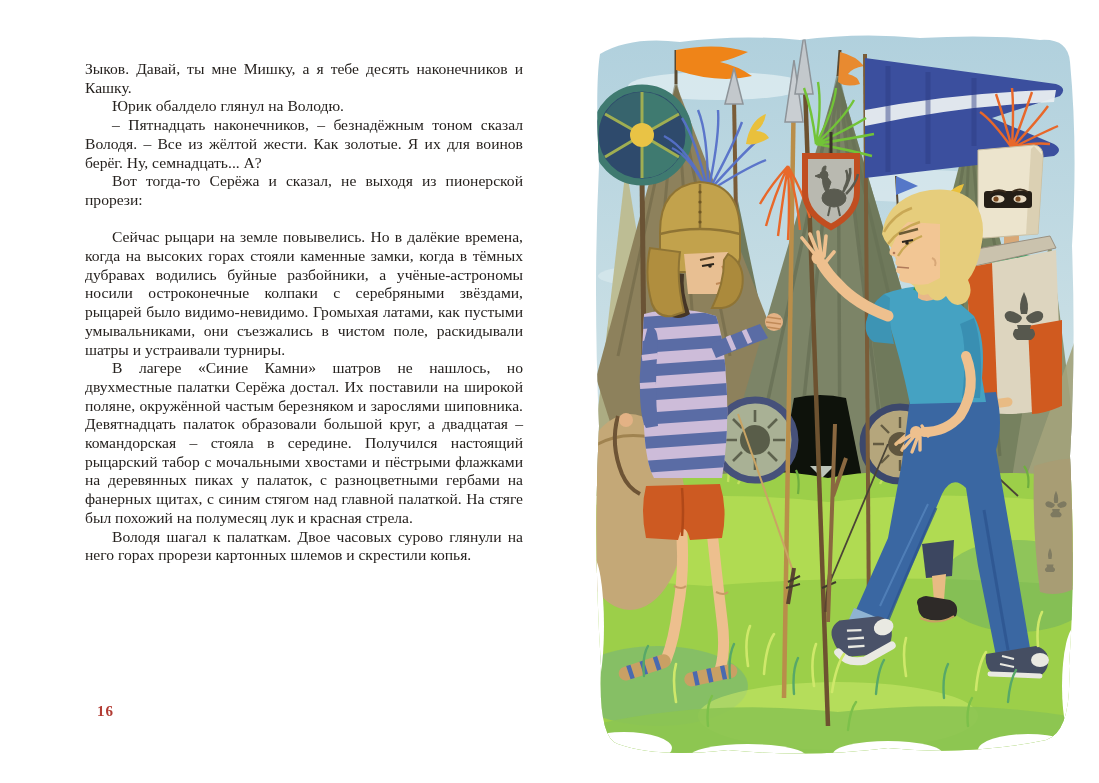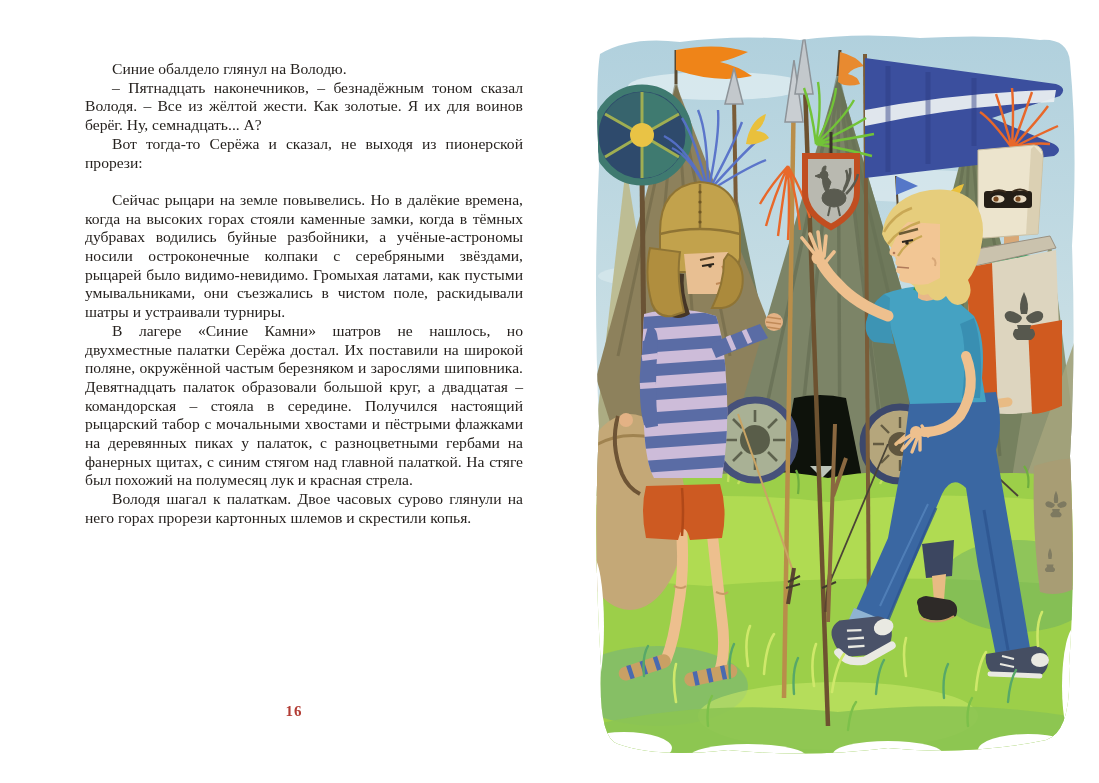--- a/index.html
+++ b/index.html
@@ -13,38 +13,39 @@
   .text-block{
     position:absolute;left:85px;top:60px;width:438px;
     color:var(--ink,#26221f);
     font-size:15.6px;line-height:18.7px;text-align:justify;
     text-rendering:optimizeLegibility;
   }
   .text-block p{margin:0;text-indent:27px;}
   .text-block p.no-indent{text-indent:0;}
   .text-block p.section-start{margin-top:18.7px;}
   .page-number{
-    position:absolute;left:75px;top:703px;width:438px;
-    text-align:center;color:var(--folio-red,#b23c34);
+    position:absolute;left:97px;top:703px;width:438px;
+    color:var(--folio-red,#b23c34);
     font-size:15px;font-weight:bold;letter-spacing:1px;
   }
   
   .illustration-wrap{
     position:absolute;left:588px;top:26px;width:492px;height:748px;
   }
   .illustration-wrap svg{display:block;width:100%;height:100%;}
 </style>
 </head>
 <body style="--paper: #ffffff; --ink: #26221f; --folio-red: #b23c34;">
 
 <div class="spread">
 
   <div>
     <div class="text-block">
-        <p>Синие обалдело глянул на Володю.</p>
+        <p class="no-indent">Зыков. Давай, ты мне Мишку, а я тебе десять наконечников и Кашку.</p>
+        <p>Юрик обалдело глянул на Володю.</p>
         <p>– Пятнадцать наконечников, – безнадёжным тоном сказал Володя. – Все из жёлтой жести. Как золотые. Я их для воинов берёг. Ну, семнадцать... А?</p>
         <p>Вот тогда-то Серёжа и сказал, не выходя из пионерской прорези:</p>
         <p class="section-start">Сейчас рыцари на земле повывелись. Но в далёкие времена, когда на высоких горах стояли каменные замки, когда в тёмных дубравах водились буйные разбойники, а учёные-астрономы носили остроконечные колпаки с серебряными звёздами, рыцарей было видимо-невидимо. Громыхая латами, как пустыми умывальниками, они съезжались в чистом поле, раскидывали шатры и устраивали турниры.</p>
         <p>В лагере «Синие Камни» шатров не нашлось, но двухместные палатки Серёжа достал. Их поставили на широкой поляне, окружённой частым березняком и зарослями шиповника. Девятнадцать палаток образовали большой круг, а двадцатая – командорская – стояла в середине. Получился настоящий рыцарский табор с мочальными хвостами и пёстрыми флажками на деревянных пиках у палаток, с разноцветными гербами на фанерных щитах, с синим стягом над главной палаткой. На стяге был похожий на полумесяц лук и красная стрела.</p>
         <p>Володя шагал к палаткам. Двое часовых сурово глянули на него горах прорези картонных шлемов и скрестили копья.</p>
       </div>
     <div class="page-number">16</div>
   </div>
 
   <div class="illustration-wrap" role="img" aria-label="Рыцарский лагерь из палаток: мальчик в картонном золотом шлеме и полосатой рубашке стоит у копья, навстречу ему шагает светловолосый мальчик в синей футболке и джинсах; позади часовой в белом коробчатом шлеме с оранжевым плюмажем держит щит с лилией; палатки, синий стяг, флажки, круглые щиты с гербами, трава.">

